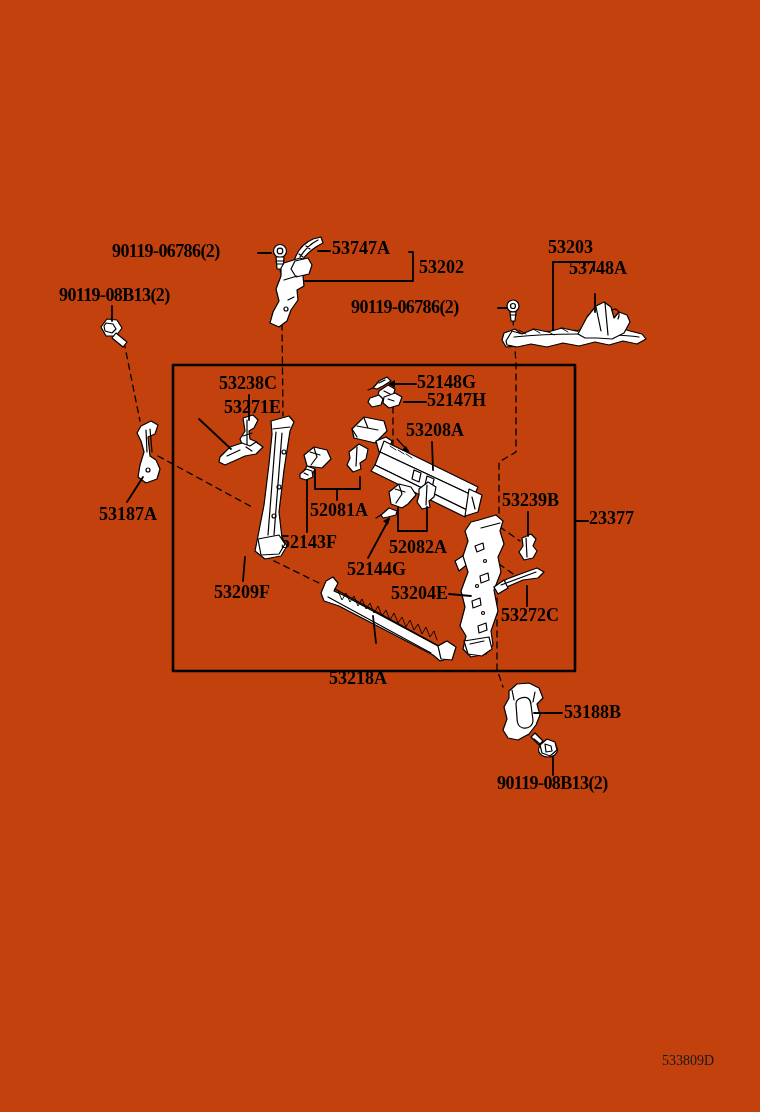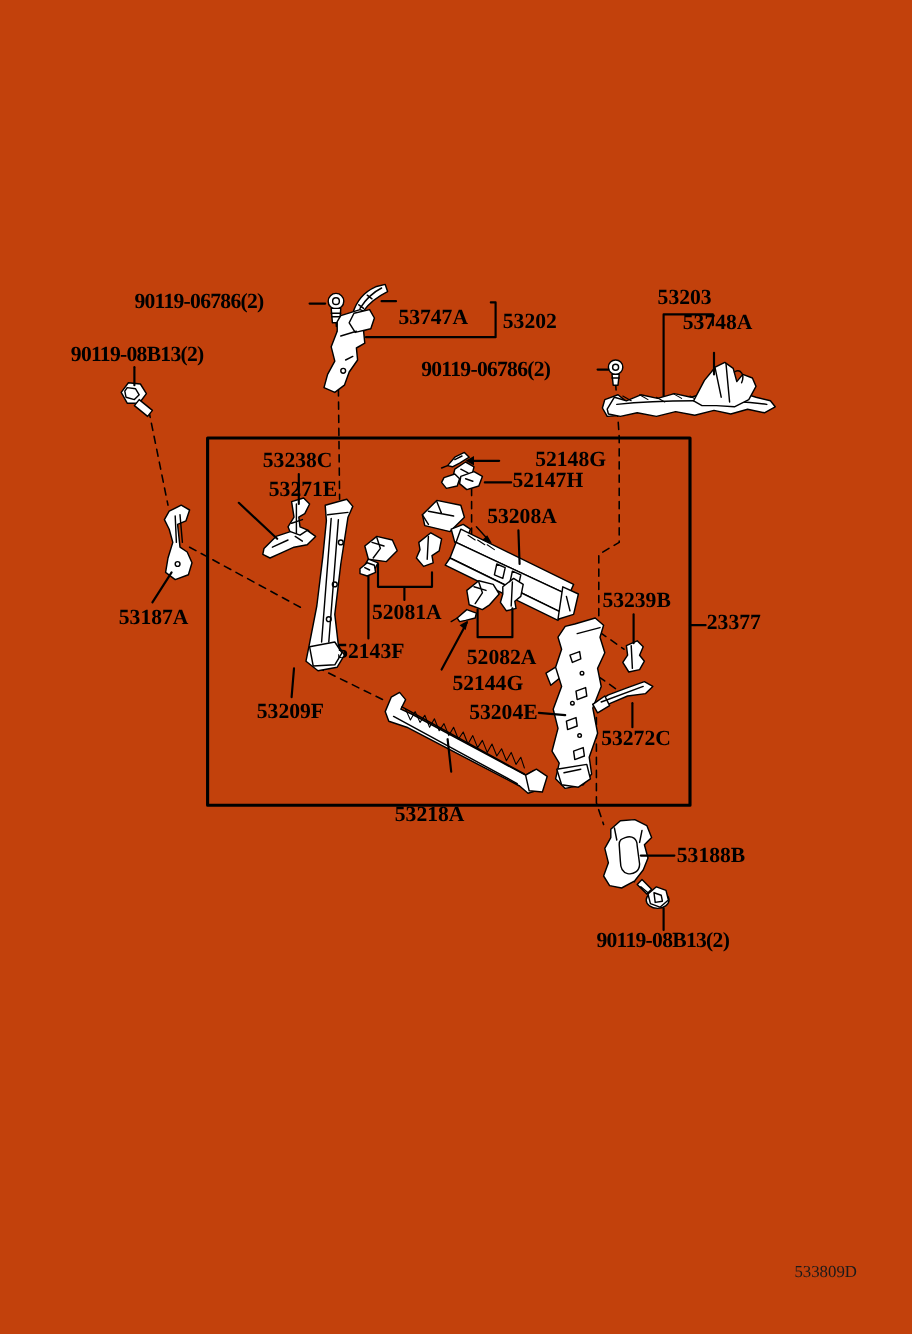--- a/index.html
+++ b/index.html
@@ -233,36 +233,36 @@
       <path d="M527,606 L527,586"></path>
       <path d="M376,643 L373,616"></path>
       <path d="M534,713 L562,713"></path>
       <path d="M553,775 L553,757"></path>
       <path d="M388,384 L395,380 L395,388 Z" fill="#000" stroke="none"></path>
       <path d="M390,517 L383,521 L388,525 Z" fill="#000" stroke="none"></path>
     </g>
   </svg>
 
   <div class="lbl long" style="left:112px; top:242px;">90119-06786(2)</div>
-  <div class="lbl" style="left:332px; top:239px;margin-top:16px;">53747A</div>
+  <div class="lbl" style="left:332px; top:239px;">53747A</div>
   <div class="lbl" style="left:419px; top:258px;">53202</div>
   <div class="lbl long" style="left:59px; top:286px;">90119-08B13(2)</div>
   <div class="lbl long" style="left:351px; top:298px;">90119-06786(2)</div>
   <div class="lbl" style="left:548px; top:238px;">53203</div>
   <div class="lbl" style="left:569px; top:259px;">53748A</div>
   <div class="lbl" style="left:99px; top:505px;">53187A</div>
   <div class="lbl" style="left:219px; top:374px;">53238C</div>
   <div class="lbl" style="left:176px; top:398px;margin-left:48px;">53271E</div>
-  <div class="lbl" style="left:417px; top:373px;margin-left:29px;">52148G</div>
+  <div class="lbl" style="left:417px; top:373px;">52148G</div>
   <div class="lbl" style="left:427px; top:391px;">52147H</div>
   <div class="lbl" style="left:406px; top:421px;">53208A</div>
   <div class="lbl" style="left:310px; top:501px;">52081A</div>
   <div class="lbl" style="left:281px; top:533px;">52143F</div>
   <div class="lbl" style="left:389px; top:538px;">52082A</div>
-  <div class="lbl" style="left:347px; top:560px;margin-left:30px;">52144G</div>
+  <div class="lbl" style="left:347px; top:560px;">52144G</div>
   <div class="lbl" style="left:502px; top:491px;">53239B</div>
   <div class="lbl" style="left:589px; top:509px;">23377</div>
   <div class="lbl" style="left:214px; top:583px;">53209F</div>
   <div class="lbl" style="left:381px; top:584px;margin-left:10px;">53204E</div>
   <div class="lbl" style="left:501px; top:606px;">53272C</div>
   <div class="lbl" style="left:329px; top:644px;margin-top:25px;">53218A</div>
   <div class="lbl" style="left:564px; top:703px;">53188B</div>
   <div class="lbl long" style="left:497px; top:774px;">90119-08B13(2)</div>
 
   <div class="code" style="left:662px; top:1053px;">533809D</div>

